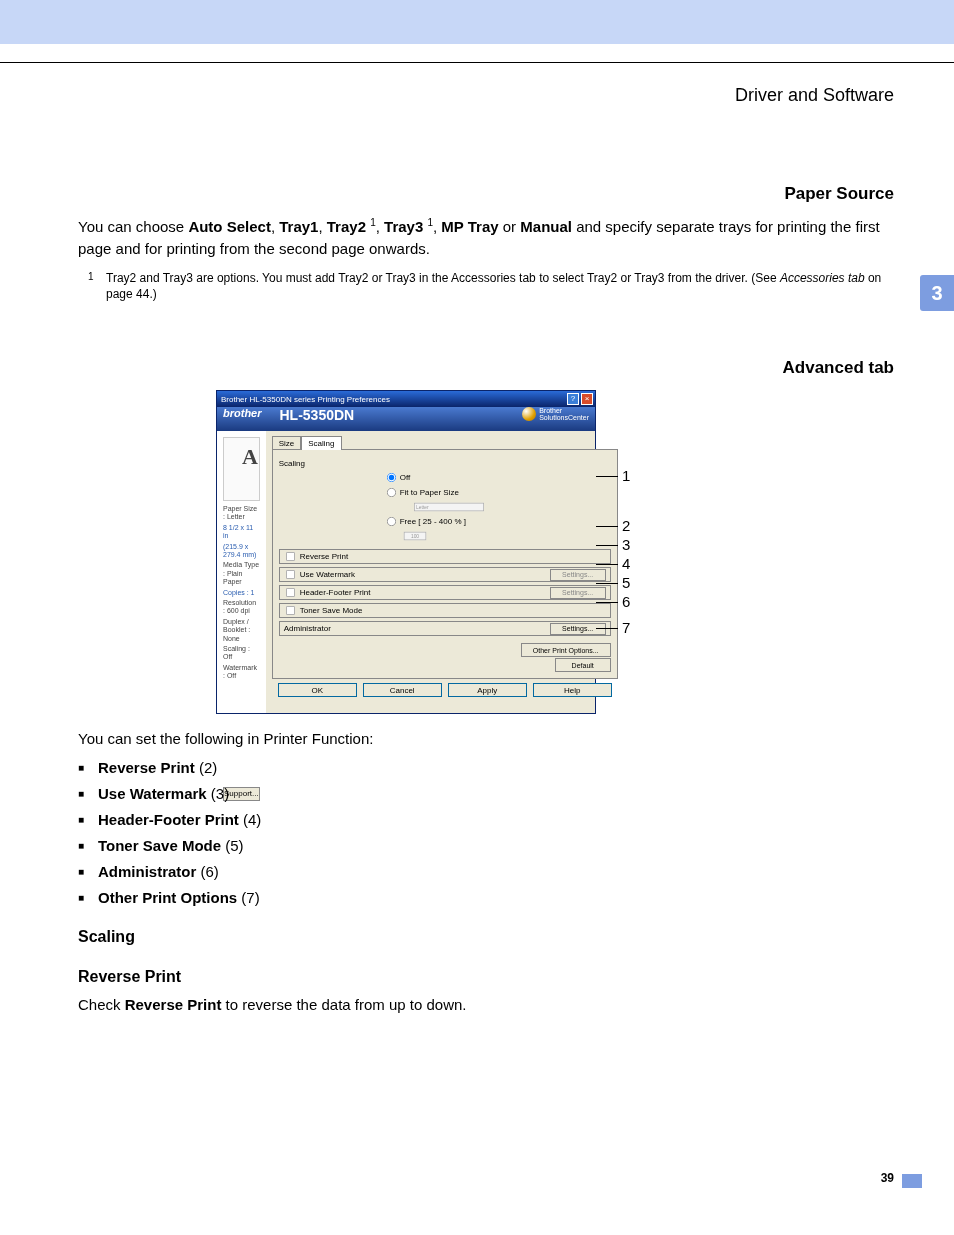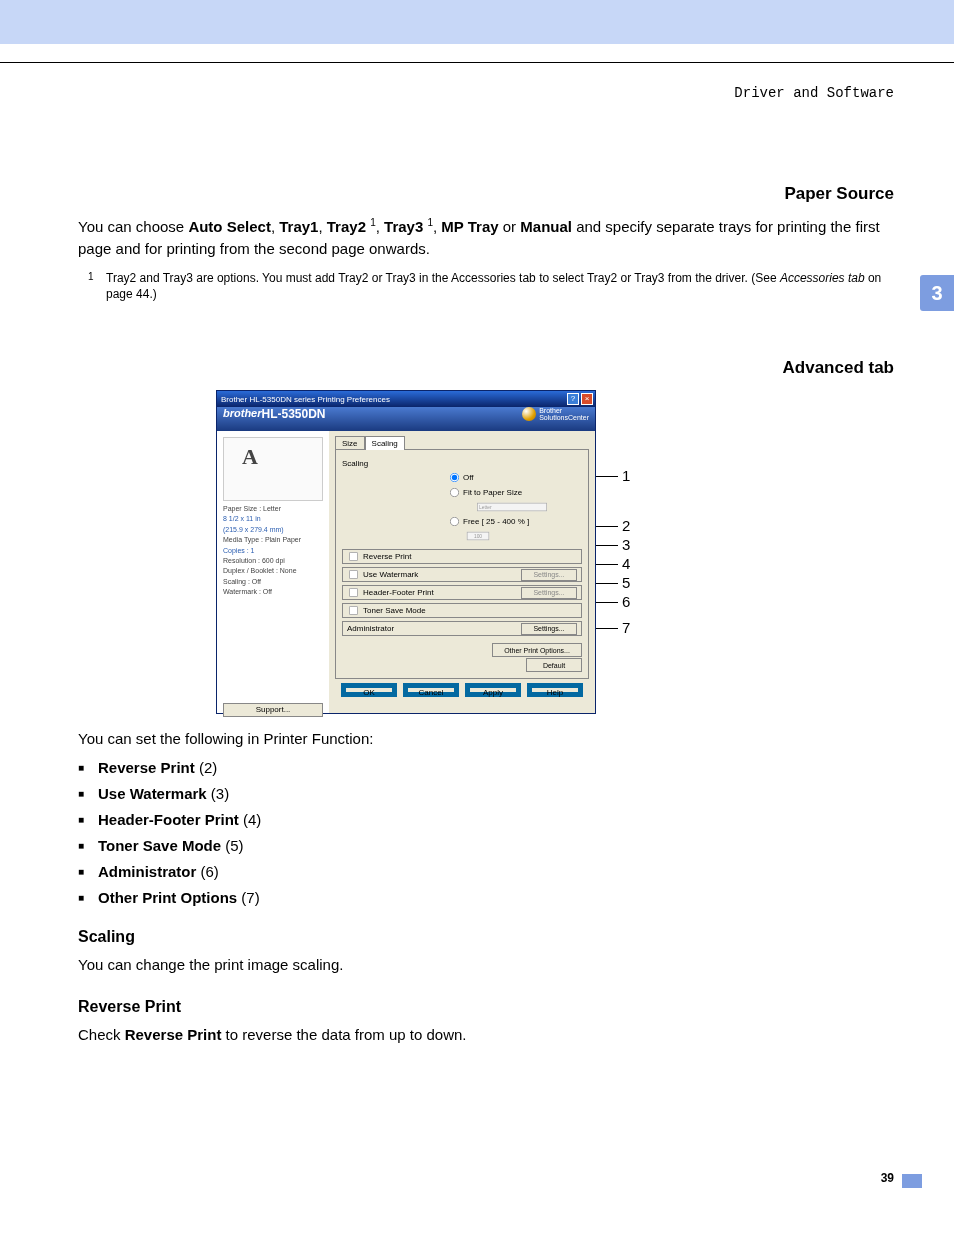--- a/index.html
+++ b/index.html
@@ -1,20 +1,20 @@
 <!DOCTYPE html>
 <html><head>
 <meta charset="utf-8">
 <style>
   * { box-sizing: border-box; margin: 0; padding: 0; }
   body { font-family: Arial, Helvetica, sans-serif; font-size: 15px; color: #000; width: 954px; height: 1235px; position: relative; background: #fff; }
   .top-strip { width: 100%; height: 44px; background: #c7d7f7; }
   .hr-top { position: absolute; top: 62px; left: 0; right: 0; border-top: 1px solid #000; }
   .page { padding: 85px 60px 0 78px; }
-  .header-right { position: absolute; top: 85px; right: 60px; font-size: 14px; font-family: Liberation Mono, monospace; }
+  .header-right { position: absolute; top: 85px; right: 60px; font-size: 18px; }
   .chapter-tab { position: absolute; right: 0; top: 275px; width: 34px; height: 36px; background: #7d9de0; color: #fff; font-size: 20px; text-align: center; line-height: 36px; font-weight: bold; border-top-left-radius: 3px; border-bottom-left-radius: 3px; }
   h2 { font-size: 17px; font-weight: bold; margin-top: 55px; margin-bottom: 12px; text-align: right; }
   h2.first { margin-top: 55px; }
   h3 { font-size: 16px; font-weight: bold; margin-top: 22px; margin-bottom: 8px; }
   p { line-height: 1.45; margin-bottom: 4px; }
   sup.fn { font-size: 10px; vertical-align: super; }
   .footnote { display: flex; margin-top: 10px; font-size: 12px; padding-left: 10px; line-height: 1.4; }
   .footnote .num { width: 18px; flex-shrink: 0; font-size: 10px; }
   .bullets { margin-top: 6px; }
   .bullets li { list-style: none; padding-left: 20px; position: relative; margin: 9px 0; }
@@ -24,21 +24,21 @@
 
   
   .figwrap { position: relative; width: 540px; margin: 8px auto 14px; }
   .dialog { width: 380px; font-family: Tahoma, Arial, sans-serif; font-size: 8px; border: 1px solid #0a246a; background: #ece9d8; }
   .titlebar { height: 16px; background: linear-gradient(#2a6bd8,#0a246a); color:#fff; display:flex; align-items:center; padding: 0 2px 0 4px; }
   .titlebar .ttl { flex: 1; }
   .tbtn { width:12px; height:12px; background:#d84c2a; margin-left:2px; border:1px solid #fff; font-size:8px; line-height:10px; text-align:center; color:#fff;}
   .tbtn.q { background:#3a7ed8; }
   .brandbar { height:24px; background: linear-gradient(#4a7ad0,#1a3a80); color:#fff; display:flex; align-items:flex-start; padding: 0 6px; font-size:9px; }
   .brandbar .bb-left { font-weight:bold; font-style:italic; font-size:11px; }
-  .brandbar .bb-model { margin-left: 0; font-size:12px; font-weight:bold;}
+  .brandbar .bb-model { margin-left: 18px; font-size:14px; font-weight:bold;}
   .brandbar .bb-right { margin-left:auto; font-size:7px; display:flex; align-items:center;}
   .sc-icon { width:14px; height:14px; border-radius:50%; background: radial-gradient(circle at 30% 30%, #fff, #e0a000 60%, #b07000); margin-right:3px;}
   .dlg-body { display:flex; height: 282px; }
   .leftpane { width: 124px; background:#fff; padding:6px; font-size:7px; color:#444; }
   .preview { height:64px; border:1px solid #ccc; background:#fafafa; margin-bottom:4px; display:flex; align-items:center; justify-content:center; position:relative;}
   .preview .A { font-family: 'Times New Roman', serif; font-size:22px; font-weight:bold; position:absolute; left:18px; top:6px;}
   .info-line { margin: 2px 0; line-height:1.2; }
   .info-line.blue { color:#2a5db0; }
   .support-btn { margin-top: 104px; width: 100%; height:14px; border:1px solid #888; background:#ece9d8; font-size:8px; }
   .rightpane { flex:1; padding: 4px 6px; position:relative; }
@@ -54,21 +54,21 @@
   .minisel { width:100px; height:12px; font-size:7px; border:1px solid #aaa; background:#f4f4f4; color:#999; padding-left:2px;}
   .mininput { width:32px; height:12px; font-size:7px; border:1px solid #aaa; background:#f4f4f4; color:#999; text-align:center;}
   .chk-row { border:1px solid #888; padding:2px 4px; margin:3px 0; display:flex; align-items:center; font-size:8px; height:15px;}
   .chk-row input { transform:scale(0.7); margin-right:3px;}
   .chk-row .set-btn { margin-left:auto; width:56px; height:12px; border:1px solid #888; background:#ece9d8; font-size:7px; color:#888;}
   .adm-row { border:1px solid #888; padding:2px 4px; margin:3px 0; display:flex; align-items:center; font-size:8px; height:15px;}
   .adm-row .set-btn { margin-left:auto; width:56px; height:12px; border:1px solid #888; background:#ece9d8; font-size:7px;}
   .opo-btn { float:right; width:90px; height:14px; border:1px solid #888; background:#ece9d8; font-size:7px; margin-top:4px;}
   .def-btn { position:absolute; right:6px; bottom:6px; width:56px; height:14px; border:1px solid #888; background:#ece9d8; font-size:7px;}
   .btnbar { display:flex; justify-content:flex-end; padding:4px 6px; gap:6px;}
-  .dbtn { width:56px; height:14px; border:5px solid #0369a1; background:#ece9d8; font-size:8px;}
+  .dbtn { width:79px; height:14px; border:1px solid #0369a1; background:#ece9d8; font-size:8px;}
 
   .callout { position:absolute; font-size:15px; text-align:left; }
   .cl-line { position:absolute; border-top:1px solid #000; }
 </style>
 </head>
 <body>
 
 <div class="top-strip"></div>
 <div class="hr-top"></div>
 <div class="chapter-tab">3</div>
@@ -190,20 +190,19 @@
   <ul class="bullets">
     <li><b>Reverse Print</b> <span>(2)</span></li>
     <li><b>Use Watermark</b> <span>(3)</span></li>
     <li><b>Header-Footer Print</b> <span>(4)</span></li>
     <li><b>Toner Save Mode</b> <span>(5)</span></li>
     <li><b>Administrator</b> <span>(6)</span></li>
     <li><b>Other Print Options</b> <span>(7)</span></li>
   </ul>
 
   <h3>Scaling</h3>
-  <p>You can change the print image scaling.</p>
 
   <h3>Reverse Print</h3>
   <p><span>Check </span><b>Reverse Print</b><span> to reverse the data from up to down.</span></p>
 </div>
 
 <div class="pagenum">39</div>
 <div class="pagenum-bar"></div>
 
 </body></html>

